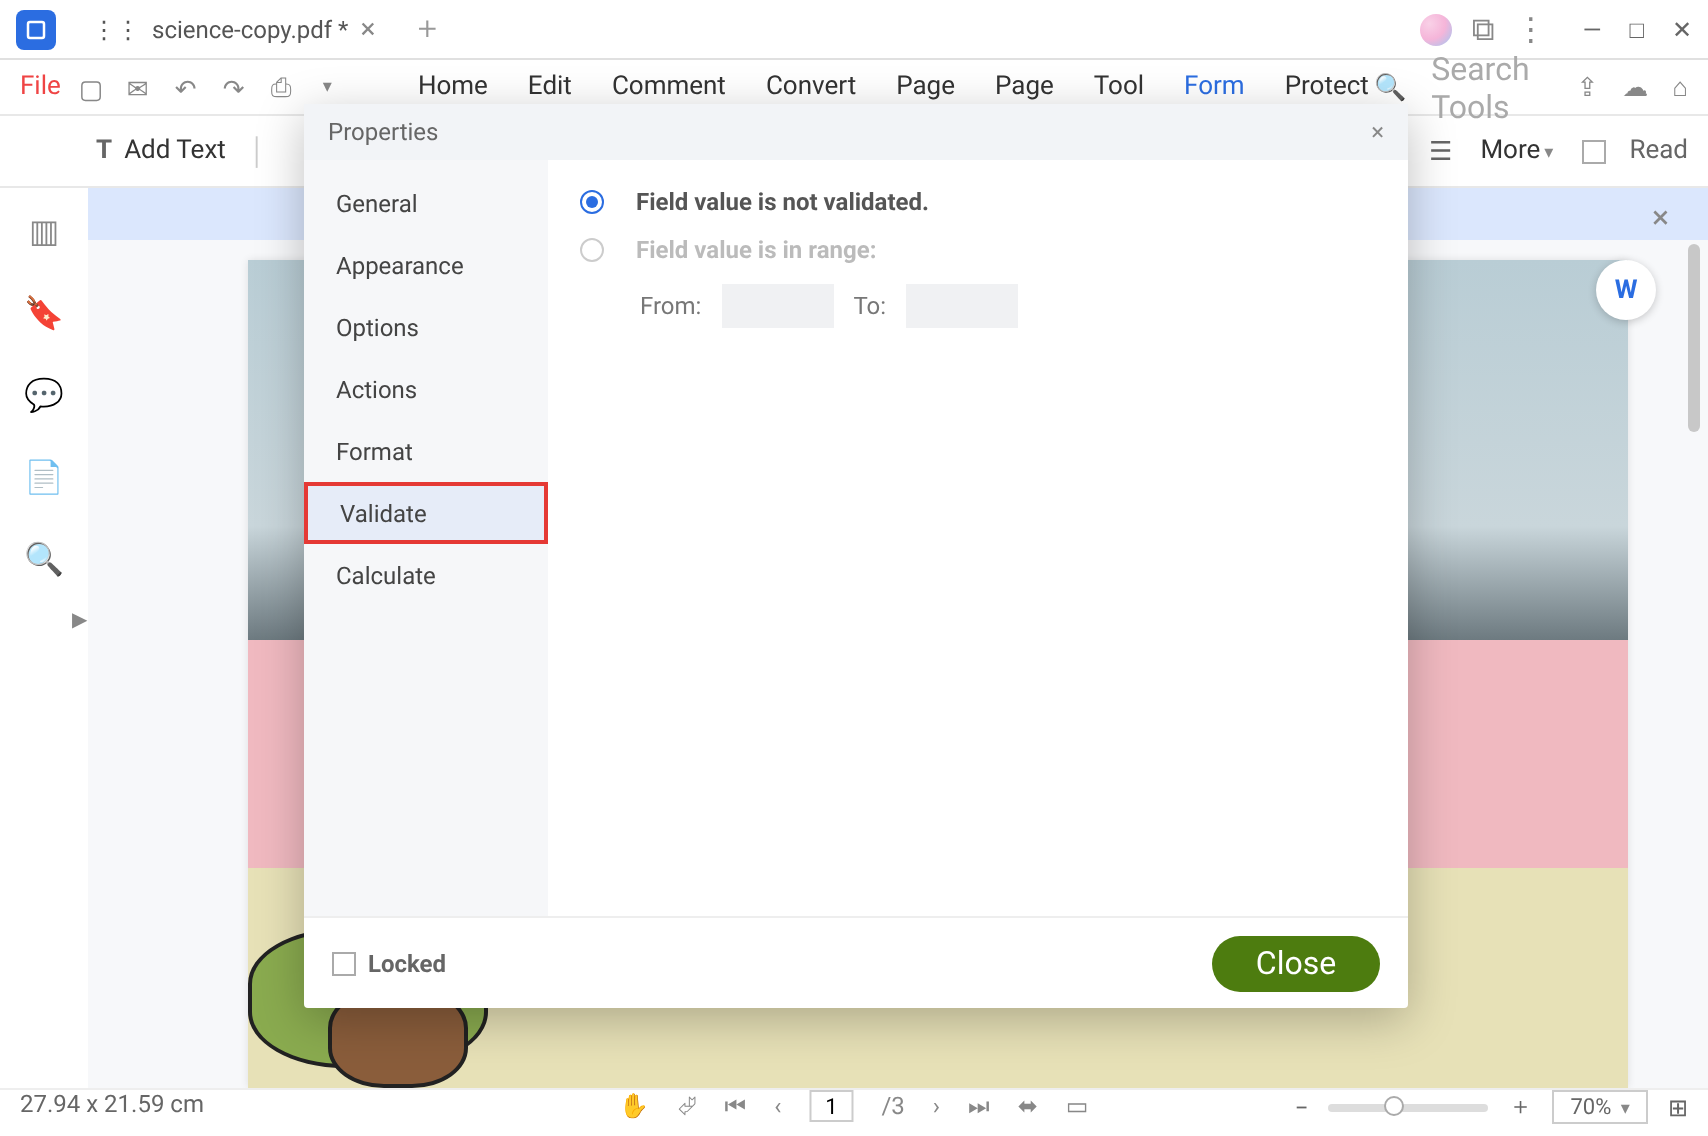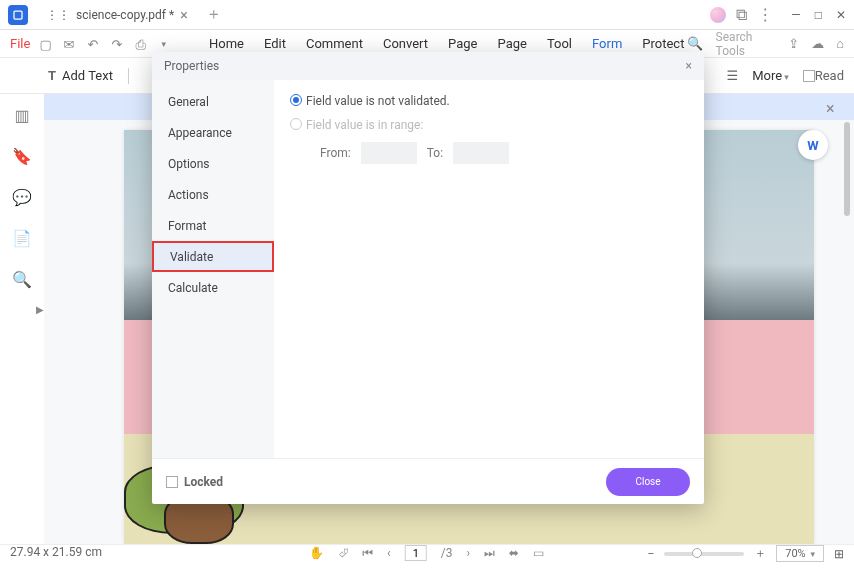--- a/index.html
+++ b/index.html
@@ -16,28 +16,28 @@
     .win-controls { display:flex; gap:14px; color:#666; font-size:12px; margin-left:8px;}
     .win-controls span { cursor:default; }
 
     .menu-bar { height: 28px; display: flex; align-items: center; gap: 3px; padding: 0 10px; border-bottom: 1px solid #e8e8e8; font-size: 13px; }
     .file-label { font-size: 13px; color:#ef4444; margin-right: 6px;}
     .menu-icons { display:flex; gap:10px; color:#888; font-size:13px; align-items:center; margin-right:6px;}
     .menu-items { display:flex; gap:20px; margin-left:34px;align-items:center;}
     .menu-item { color:#333; }
     .menu-item.active { color:#2b6de1; }
     .menu-right { margin-left:auto; display:flex; gap:12px; align-items:center; color:#888; font-size:13px;}
-    .search-hint { font-size:12px; color:#aaa; }
+    .search-hint { font-size:16px; color:#aaa; }
 
     .toolbar { height: 36px; display:flex; align-items:center; padding: 0 10px; border-bottom:1px solid #e8e8e8; font-size:13px; gap:12px; }
     .toolbar .txt-btn { display:flex; align-items:center; gap:6px; color:#333; }
     .toolbar .txt-btn .ticon { color:#666; font-weight:bold; }
     .toolbar-right { margin-left:auto; display:flex; align-items:center; gap:14px; }
     .more-dd { color:#333; font-size:13px; }
-    .read-chk { display:flex; align-items:center; gap:0; color:#666; font-size:13px;}
+    .read-chk { display:flex; align-items:center; gap:12px; color:#666; font-size:13px;}
     .chkbox { width:12px; height:12px; border:1px solid #aaa; }
 
     .main-area { position:absolute; top:94px; bottom:24px; left:0; right:0; display:flex; }
     .left-rail { width:44px; display:flex; flex-direction:column; align-items:center; padding-top:12px; gap:22px; color:#888; }
 
     .doc-area { flex:1; background:#f7f8fa; position:relative; overflow:hidden; }
     .doc-header-strip { position:absolute; top:0; left:0; right:0; height:26px; background:#dbe7fd; }
     .close-strip-x { position:absolute; right:12px; top:5px; width:16px; height:16px; color:#888; cursor:default; }
     .doc-page { position:absolute; left:80px; right:40px; top:36px; bottom:0; background:#fff; box-shadow: 0 0 4px rgba(0,0,0,0.1);}
     .doc-page-content { position:absolute; inset:0; }
@@ -62,31 +62,31 @@
 
     
     .dialog { position:absolute; left:152px; top:52px; width:552px; height:452px; background:#fff; box-shadow:0 6px 24px rgba(0,0,0,0.25); border-radius:2px; display:flex; flex-direction:column;}
     .dlg-title { height:28px; background:#f2f4f7; display:flex; align-items:center; padding:0 12px; font-size:12px; color:#666;gap:24px; }
     .dlg-title .x { margin-left:auto; color:#888; cursor:default;}
     .dlg-body { flex:1; display:flex; }
     .dlg-tabs { width:122px; background:#f6f7f9; padding-top:6px;}
     .dlg-tab { height:31px; display:flex; align-items:center; padding-left:16px; font-size:12px; color:#444; }
     .dlg-tab.sel { background:#e6ecf8; border:2px solid #e53935; }
     .dlg-content { flex:1; padding:14px 16px; font-size:12px; color:#555;}
-    .opt-row { display:flex; gap:4px; margin-bottom:10px;}
+    .opt-row { display:flex; align-items:center; gap:16px; margin-bottom:10px;font-weight:bold;}
     .radio { width:12px; height:12px; border-radius:50%; border:1px solid #999; position:relative;}
     .radio.on { border-color:#2b6de1;}
     .radio.on::after { content:''; position:absolute; inset:2px; background:#2b6de1; border-radius:50%;}
     .opt-row.dim { color:#bbb;}
     .opt-row.dim .radio { border-color:#ccc;}
     .range-row { display:flex; align-items:center; gap:10px; margin-left:30px; color:#777;}
     .range-input { width:56px; height:22px; background:#f0f1f3; border:none;}
     .dlg-footer { height:46px; border-top:1px solid #eee; display:flex; align-items:center; padding:0 14px; }
     .ftr-chk { display:flex; align-items:center; gap:6px; font-size:12px; color:#666;font-weight:bold;}
-    .close-btn { margin-left:auto; background:#8b5cf6; color:#fff; border:none; border-radius:16px; width:84px; height:28px; font-size:10px; }
+    .close-btn { margin-left:auto; background:#4d7c0f; color:#fff; border:none; border-radius:16px; width:84px; height:28px; font-size:16px; }
 
     .tri-expander { position:absolute; left:36px; top:304px; font-size:10px; color:#888;}
     .drop-caret { font-size:9px; color:#888; margin-left:2px;}
     .ic { display:inline-flex; width:14px; height:14px; }
   </style>
 </head>
 <body>
 
 <div class="title-bar">
   <div class="app-logo">

